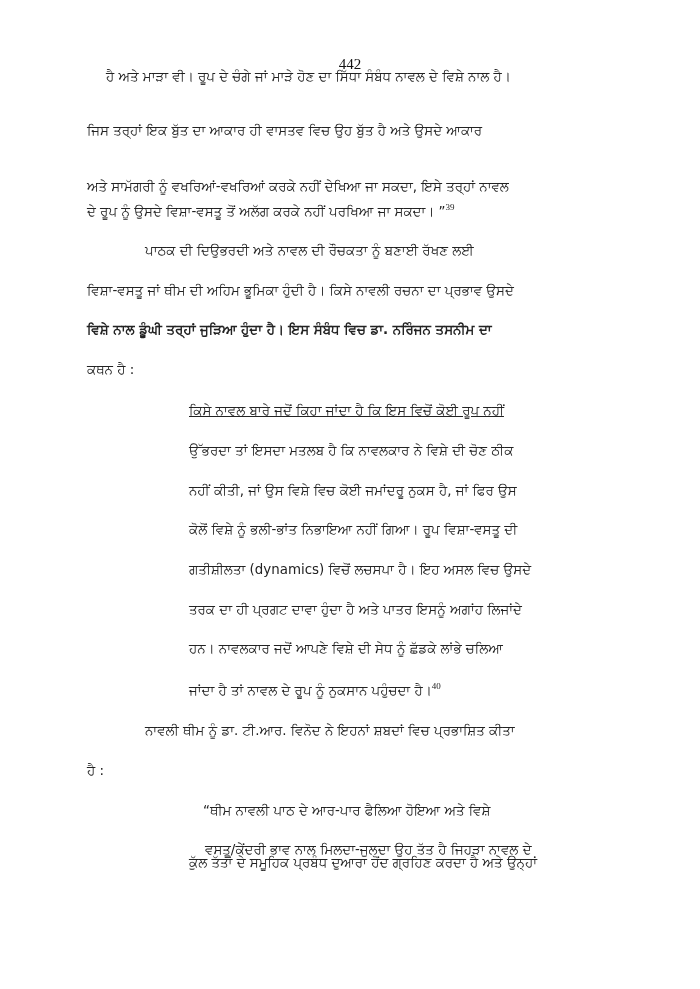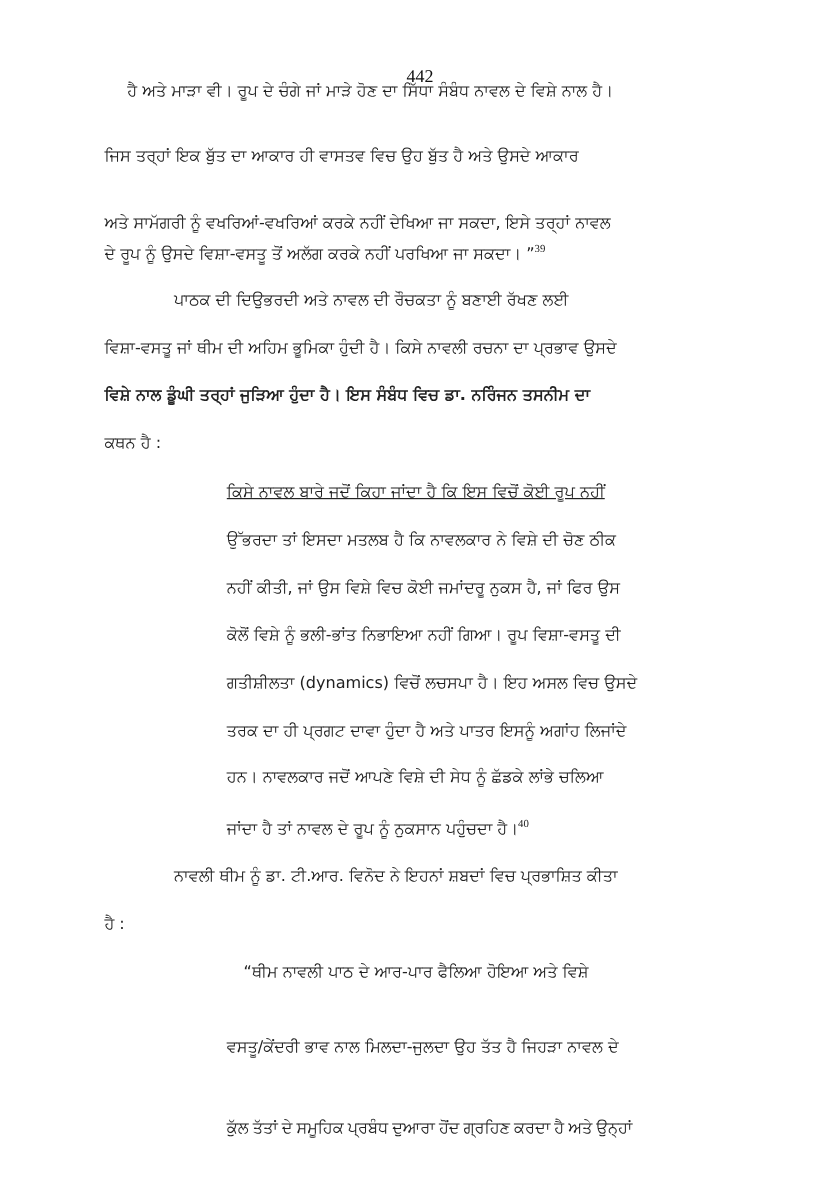--- a/index.html
+++ b/index.html
@@ -39,16 +39,16 @@
     <div class="line" style="top:682px; left:189px;">
       <span>ਜਾਂਦਾ ਹੈ ਤਾਂ ਨਾਵਲ ਦੇ ਰੂਪ ਨੂੰ ਨੁਕਸਾਨ ਪਹੁੰਚਦਾ ਹੈ।</span><sup>40</sup>
     </div>
   </div>
 
   <div class="line" style="top:724px; left:145px;">ਨਾਵਲੀ ਥੀਮ ਨੂੰ ਡਾ. ਟੀ.ਆਰ. ਵਿਨੋਦ ਨੇ ਇਹਨਾਂ ਸ਼ਬਦਾਂ ਵਿਚ ਪ੍ਰਭਾਸ਼ਿਤ ਕੀਤਾ</div>
   <div class="line" style="top:764px; left:87px;">ਹੈ :</div>
 
   <div>
     <div class="line" style="top:804px; left:203px;">“ਥੀਮ ਨਾਵਲੀ ਪਾਠ ਦੇ ਆਰ-ਪਾਰ ਫੈਲਿਆ ਹੋਇਆ ਅਤੇ ਵਿਸ਼ੇ</div>
-    <div class="line" style="top:843px; left:189px;margin-top:24px;">ਵਸਤੂ/ਕੇਂਦਰੀ ਭਾਵ ਨਾਲ ਮਿਲਦਾ-ਜੁਲਦਾ ਉਹ ਤੱਤ ਹੈ ਜਿਹੜਾ ਨਾਵਲ ਦੇ</div>
-    <div class="line" style="top:933px; left:189px;font-family:Liberation Serif, serif;">ਕੁੱਲ ਤੱਤਾਂ ਦੇ ਸਮੂਹਿਕ ਪ੍ਰਬੰਧ ਦੁਆਰਾ ਹੋਂਦ ਗ੍ਰਹਿਣ ਕਰਦਾ ਹੈ ਅਤੇ ਉਨ੍ਹਾਂ</div>
+    <div class="line" style="top:843px; left:205px;">ਵਸਤੂ/ਕੇਂਦਰੀ ਭਾਵ ਨਾਲ ਮਿਲਦਾ-ਜੁਲਦਾ ਉਹ ਤੱਤ ਹੈ ਜਿਹੜਾ ਨਾਵਲ ਦੇ</div>
+    <div class="line" style="top:856px; left:189px;">ਕੁੱਲ ਤੱਤਾਂ ਦੇ ਸਮੂਹਿਕ ਪ੍ਰਬੰਧ ਦੁਆਰਾ ਹੋਂਦ ਗ੍ਰਹਿਣ ਕਰਦਾ ਹੈ ਅਤੇ ਉਨ੍ਹਾਂ</div>
   </div>
 </div>
 
 </body></html>

